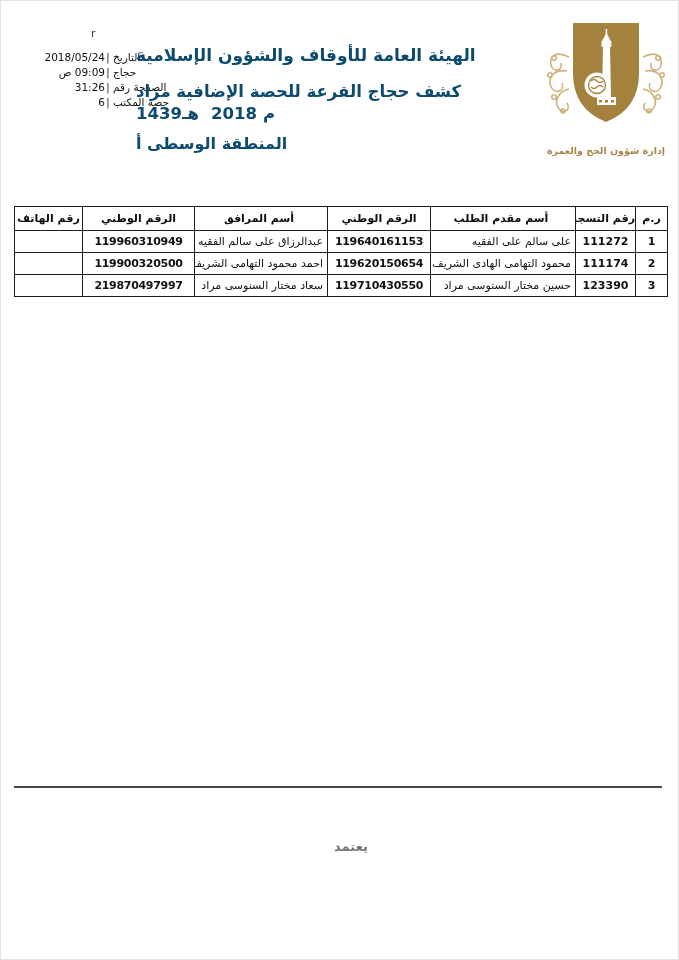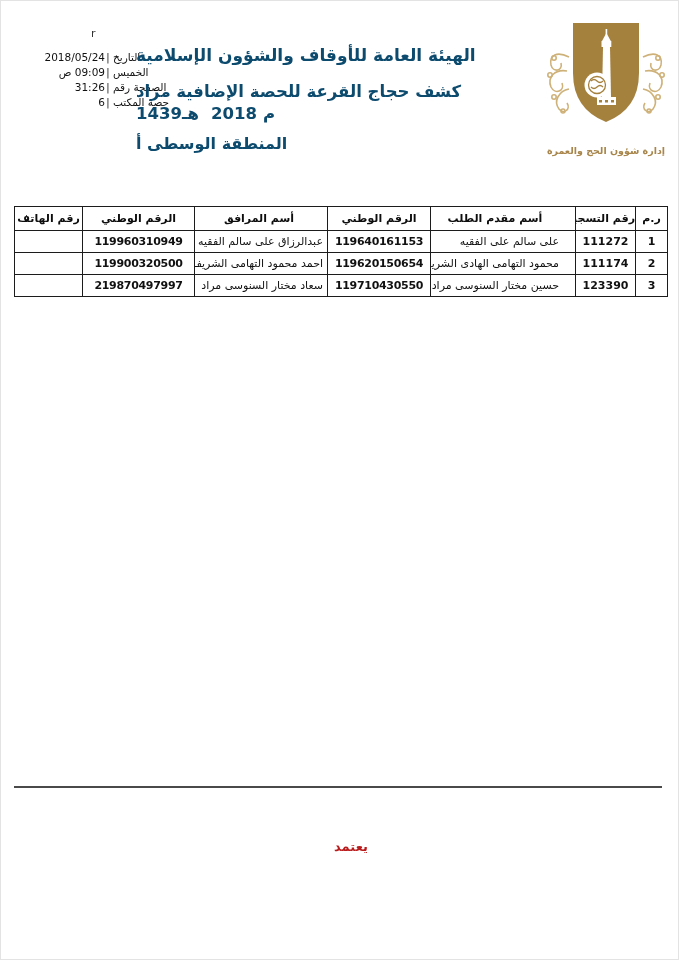--- a/index.html
+++ b/index.html
@@ -57,36 +57,36 @@
   .roster th, .roster td {
     border: 1px solid #1c1c1c; overflow: hidden; white-space: nowrap;
   }
   .roster th {
     height: 24px; font-size: 11px; font-weight: bold; text-align: center;
     background: #fff; color: #0d0d0d;
   }
   .roster td { height: 22px; font-size: 11px; background: #fff; }
   .c-no    { width: 32px;  text-align: center; font-weight: bold; font-size: 11.5px; }
   .c-reg   { width: 60px;  text-align: center; font-weight: bold; font-size: 12px; }
-  .c-appl  { width: 145px; text-align: right; padding-right: 16px; }
+  .c-appl  { width: 145px; text-align: right; padding-right: 4px; }
   .c-nid1  { width: 103px; text-align: center; font-weight: bold; font-size: 12px; letter-spacing: -.3px; }
   .c-comp  { width: 133px; text-align: right; padding-right: 4px; }
   .c-nid2  { width: 112px; text-align: center; font-weight: bold; font-size: 12px; letter-spacing: -.3px; }
   .c-phone { width: 68px;  text-align: center; }
 
   
   .separator {
     position: absolute; top: 785px; left: 13px; width: 648px;
     border-top: 2px solid #4a4a4a;
   }
 
   
   .signature-block {
     position: absolute; top: 838px; left: 180px; width: 340px;
-    direction: rtl; text-align: center; font-weight: bold; color: #b91c1c;
+    direction: rtl; text-align: center; font-weight: bold; color: #737373;
   }
   .approval-label { font-size: 13px; margin-bottom: 1px; }
   .approver-name  { font-size: 13px; margin-bottom: 13px; }
   .signature-line { font-size: 13px; white-space: nowrap; }
   .signature-line .dots { letter-spacing: 1px; }
 </style>
 </head>
 <body>
 
 <div class="page">
@@ -95,21 +95,21 @@
 
   <div class="meta-block">
     <div class="meta-row">
       <span class="m-value">2018/05/24</span>
       <span class="m-bar">|</span>
       <span class="m-label">التاريخ</span>
     </div>
     <div class="meta-row">
       <span class="m-value">09:09 ص</span>
       <span class="m-bar">|</span>
-      <span class="m-label">الخميس</span>
+      <span class="m-label">حجاج</span>
     </div>
     <div class="meta-row">
       <span class="m-value">31:26</span>
       <span class="m-bar">|</span>
       <span class="m-label">الصفحة رقم</span>
     </div>
     <div class="meta-row">
       <span class="m-value">6</span>
       <span class="m-bar">|</span>
       <span class="m-label">حصة المكتب</span>

